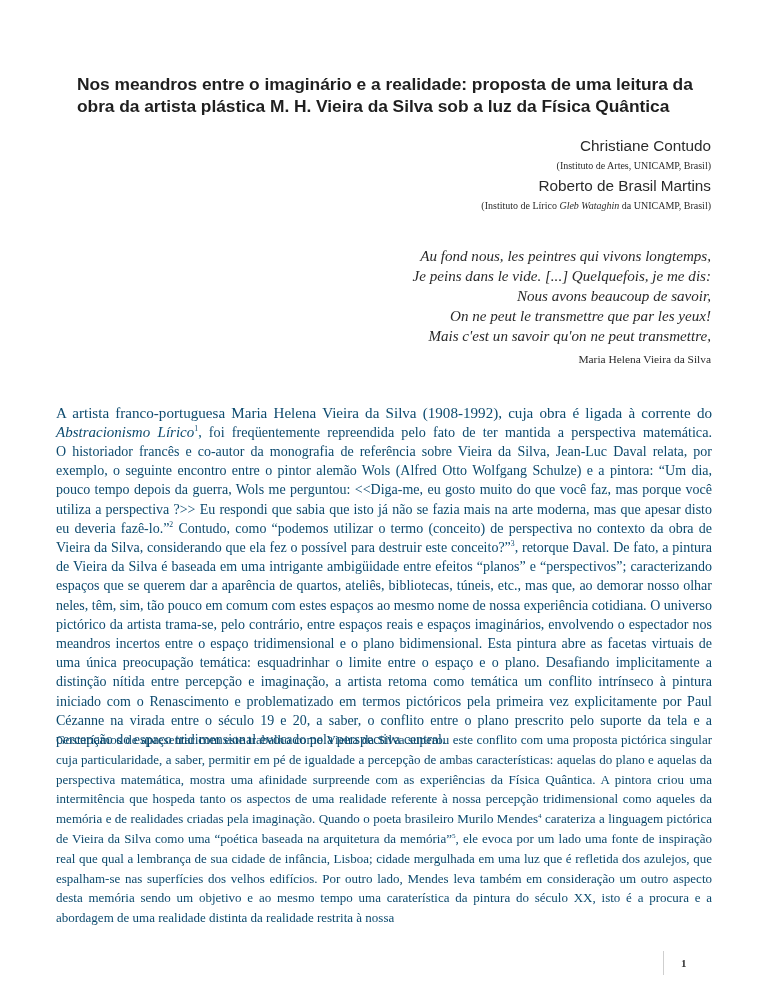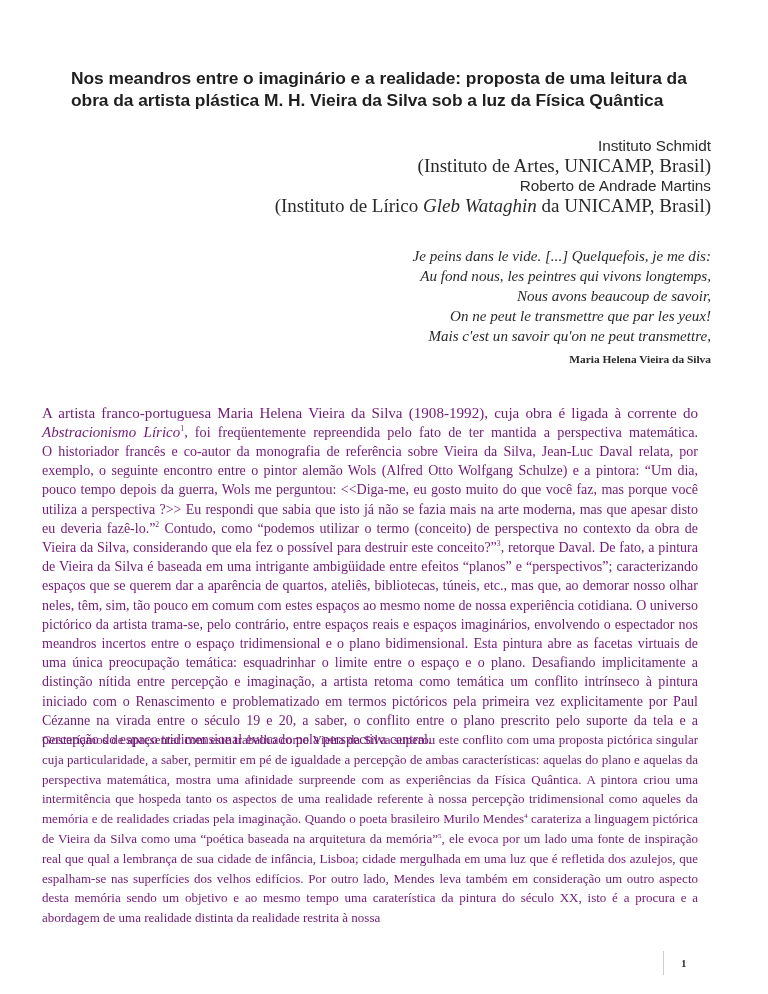--- a/index.html
+++ b/index.html
@@ -23,40 +23,40 @@
     .title {
       position: absolute;
       left: 71px;
       top: 67px;
       width: 640px;
       font-family: "Liberation Sans", sans-serif;
       font-weight: bold;
       font-size: 17.4px;
       line-height: 22px;
       color: #1f1f1f;
-      margin: 0;
+      margin: 6px;
       letter-spacing: -0.05px;
     }
     .authors {
       position: absolute;
       right: 57px;
       top: 136px;
       text-align: right;
       width: 500px;
     }
     .author-name {
       font-family: "Liberation Sans", sans-serif;
       font-size: 15.3px;
       line-height: 20px;
       color: #2a2a2a;
       display: block;
     }
     .affil {
       font-family: "Liberation Serif", serif;
-      font-size: 19px;
+      font-size: 10px;
       line-height: 20px;
       color: #2a2a2a;
       display: block;
     }
     .affil i { font-style: italic; }
     .epigraph {
       position: absolute;
       right: 57px;
       top: 246px;
       text-align: right;
@@ -64,32 +64,32 @@
       font-family: "Liberation Serif", serif;
       font-style: italic;
       font-size: 15.1px;
       line-height: 20px;
       color: #2a2a2a;
     }
     .epigraph .line { display: block; }
     .epigraph-attr {
       display: block;
       font-style: normal;
-      font-weight: bold;
+      font-weight: normal;
       font-size: 11.4px;
       line-height: 16px;
       margin-top: 5px;
       color: #2a2a2a;
     }
     .body-text {
       position: absolute;
-      left: 42px;
+      left: 56px;
       width: 656px;
       font-family: "Liberation Serif", serif;
-      color: #701a75;
+      color: #0c4a6e;
       text-align: justify;
       margin: 0;
     }
     .para1 {
       top: 404px;
     }
     .para1 .rest {
       font-size: 14px;
       line-height: 18.2px;
     }
@@ -129,29 +129,29 @@
     }
   </style>
 </head>
 <body>
 
 <div class="page">
 
   <h1 class="title">Nos meandros entre o imaginário e a realidade: proposta de uma leitura da obra da artista plástica M. H. Vieira da Silva sob a luz da Física Quântica</h1>
 
   <div class="authors">
-    <span class="author-name">Instituto Schmidt</span>
+    <span class="author-name">Christiane Contudo</span>
     <span class="affil">(Instituto de Artes, UNICAMP, Brasil)</span>
-    <span class="author-name">Roberto de Andrade Martins</span>
+    <span class="author-name">Roberto de Brasil Martins</span>
     <span class="affil"><span>(Instituto de Lírico </span><i>Gleb Wataghin</i><span> da UNICAMP, Brasil)</span></span>
   </div>
 
   <div class="epigraph">
+    <span class="line">Au fond nous, les peintres qui vivons longtemps,</span>
     <span class="line">Je peins dans le vide. [...] Quelquefois, je me dis:</span>
-    <span class="line">Au fond nous, les peintres qui vivons longtemps,</span>
     <span class="line">Nous avons beaucoup de savoir,</span>
     <span class="line">On ne peut le transmettre que par les yeux!</span>
     <span class="line">Mais c'est un savoir qu'on ne peut transmettre,</span>
     <span class="epigraph-attr">Maria Helena Vieira da Silva</span>
   </div>
 
   <div class="body-text para1">
     <span class="lead-line">A artista franco-portuguesa Maria Helena Vieira da Silva (1908-1992), cuja obra é ligada à corrente do</span>
     <span class="lead-line second"><i style="font-size:15px">Abstracionismo Lírico</i><sup>1</sup><span>, foi freqüentemente repreendida pelo fato de ter mantida a perspectiva matemática.</span></span>
     <span class="rest"><span>O historiador francês e co-autor da monografia de referência sobre Vieira da Silva, Jean-Luc Daval relata, por exemplo, o seguinte encontro entre o pintor alemão Wols (Alfred Otto Wolfgang Schulze) e a pintora: “Um dia, pouco tempo depois da guerra, Wols me perguntou: &lt;&lt;Diga-me, eu gosto muito do que você faz, mas porque você utiliza a perspectiva ?&gt;&gt; Eu respondi que sabia que isto já não se fazia mais na arte moderna, mas que apesar disto eu deveria fazê-lo.”</span><sup>2</sup><span> Contudo, como “podemos utilizar o termo (conceito) de perspectiva no contexto da obra de Vieira da Silva, considerando que ela fez o possível para destruir este conceito?”</span><sup>3</sup><span>, retorque Daval. De fato, a pintura de Vieira da Silva é baseada em uma intrigante ambigüidade entre efeitos “planos” e “perspectivos”; caracterizando espaços que se querem dar a aparência de quartos, ateliês, bibliotecas, túneis, etc., mas que, ao demorar nosso olhar neles, têm, sim, tão pouco em comum com estes espaços ao mesmo nome de nossa experiência cotidiana. O universo pictórico da artista trama-se, pelo contrário, entre espaços reais e espaços imaginários, envolvendo o espectador nos meandros incertos entre o espaço tridimensional e o plano bidimensional. Esta pintura abre as facetas virtuais de uma única preocupação temática: esquadrinhar o limite entre o espaço e o plano. Desafiando implicitamente a distinção nítida entre percepção e imaginação, a artista retoma como temática um conflito intrínseco à pintura iniciado com o Renascimento e problematizado em termos pictóricos pela primeira vez explicitamente por Paul Cézanne na virada entre o século 19 e 20, a saber, o conflito entre o plano prescrito pelo suporte da tela e a percepção do espaço tridimensional evocado pela perspectiva central.</span></span>

